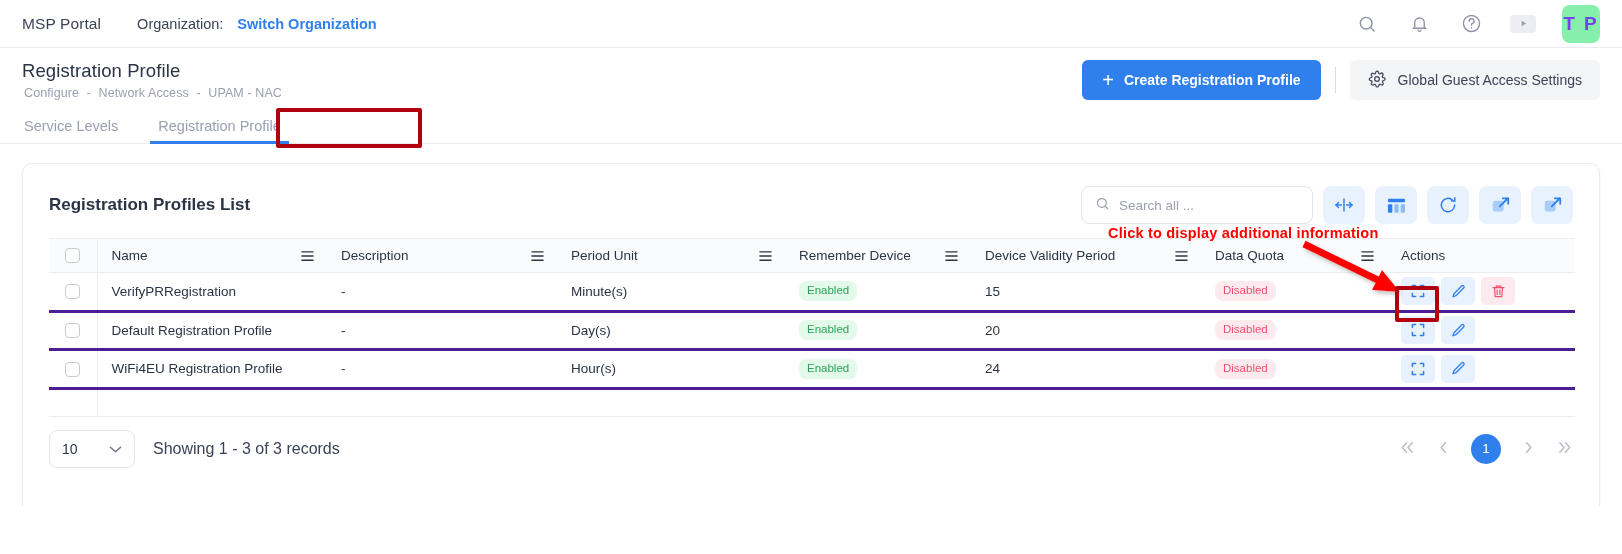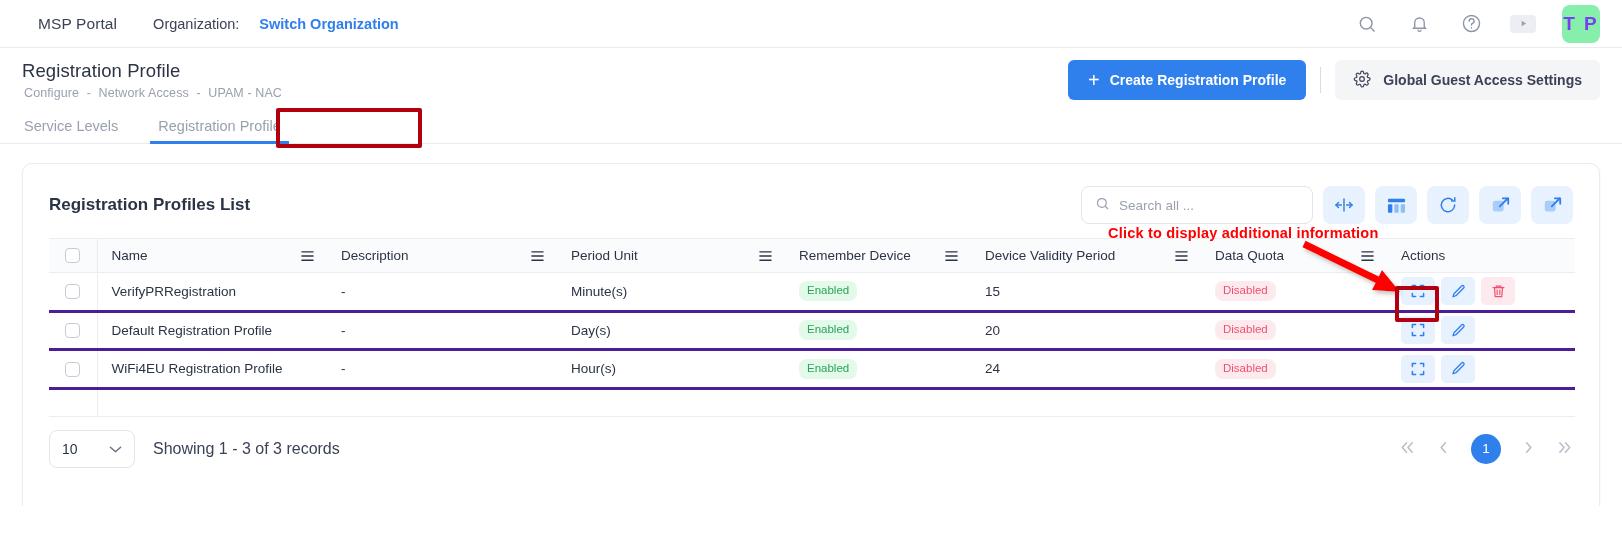--- a/index.html
+++ b/index.html
@@ -10,24 +10,24 @@
     overflow: hidden;
   }
   .page { position: relative; width: 1622px; height: 554px; background: #fff; }
 
   
   .topbar {
     height: 48px; width: 100%;
     display: flex; align-items: center;
     border-bottom: 1px solid #e9ecef;
     background: #fff;
-    padding-left: 38px;
+    padding-left: 22px;
   }
   .brand { font-size: 15.5px; color: #3c4257; font-weight: 400; letter-spacing:.1px; }
-  .org-wrap { margin-left: 36px; font-size: 14.5px; color: #3c4257; display:flex; align-items:center; gap:20px;}
+  .org-wrap { margin-left: 36px; font-size: 14.5px; color: #3c4257; display:flex; align-items:center; gap:14px;}
   .org-link { color: #2f80ed; font-weight: 700; cursor: pointer; }
   .topbar-right { margin-left: auto; display: flex; align-items: center; gap: 26px; padding-right: 22px; }
   .tb-icon { width: 26px; height: 26px; display:flex; align-items:center; justify-content:center; color:#8e93a8; cursor:pointer;}
   .play-box { width:26px; height:18px; border-radius:4px; background:#eceef3; display:flex; align-items:center; justify-content:center;}
   .avatar {
     width: 38px; height: 38px; border-radius: 8px; background:#86efac;
     display:flex; align-items:center; justify-content:center;
     color:#7b3ff2; font-weight:700; font-size:19px; letter-spacing:2px; cursor:pointer;
   }
 
@@ -41,21 +41,21 @@
   .btn-primary {
     background: #2f80ed; color: #fff; border: none; border-radius: 6px;
     height: 40px; padding: 0 20px; font-size: 14px; font-weight: 700;
     display: flex; align-items: center; gap: 10px; cursor: pointer;
     font-family: "Liberation Sans", sans-serif;
   }
   .btn-primary .plus { font-size: 20px; font-weight: 400; line-height:1; }
   .vdivider { width:1px; height:26px; background:#d8dbe3; margin: 0 14px; }
   .btn-ghost {
     background: #f4f5f7; color: #3c4257; border: none; border-radius: 6px;
-    height: 40px; padding: 0 18px; font-size: 14px; font-weight: 700;
+    height: 40px; padding: 0 18px; font-size: 14px; font-weight: 400;
     display: flex; align-items: center; gap: 12px; cursor: pointer;
     font-family: "Liberation Sans", sans-serif;
   }
 
   
   .tabs { position: relative; height: 34px; padding: 0 0 0 4px; display:flex; align-items:flex-end; border-bottom:1px solid #e9ecef;}
   .tab { font-size: 14.5px; color: #9aa0b0; padding: 0 20px 9px 20px; cursor: pointer; position:relative;}
   .tab.active { color: #9aa0b0; }
   .tab.active::after {
     content:""; position:absolute; left:12px; right:12px; bottom:-1px; height:3px; background:#2f80ed;

